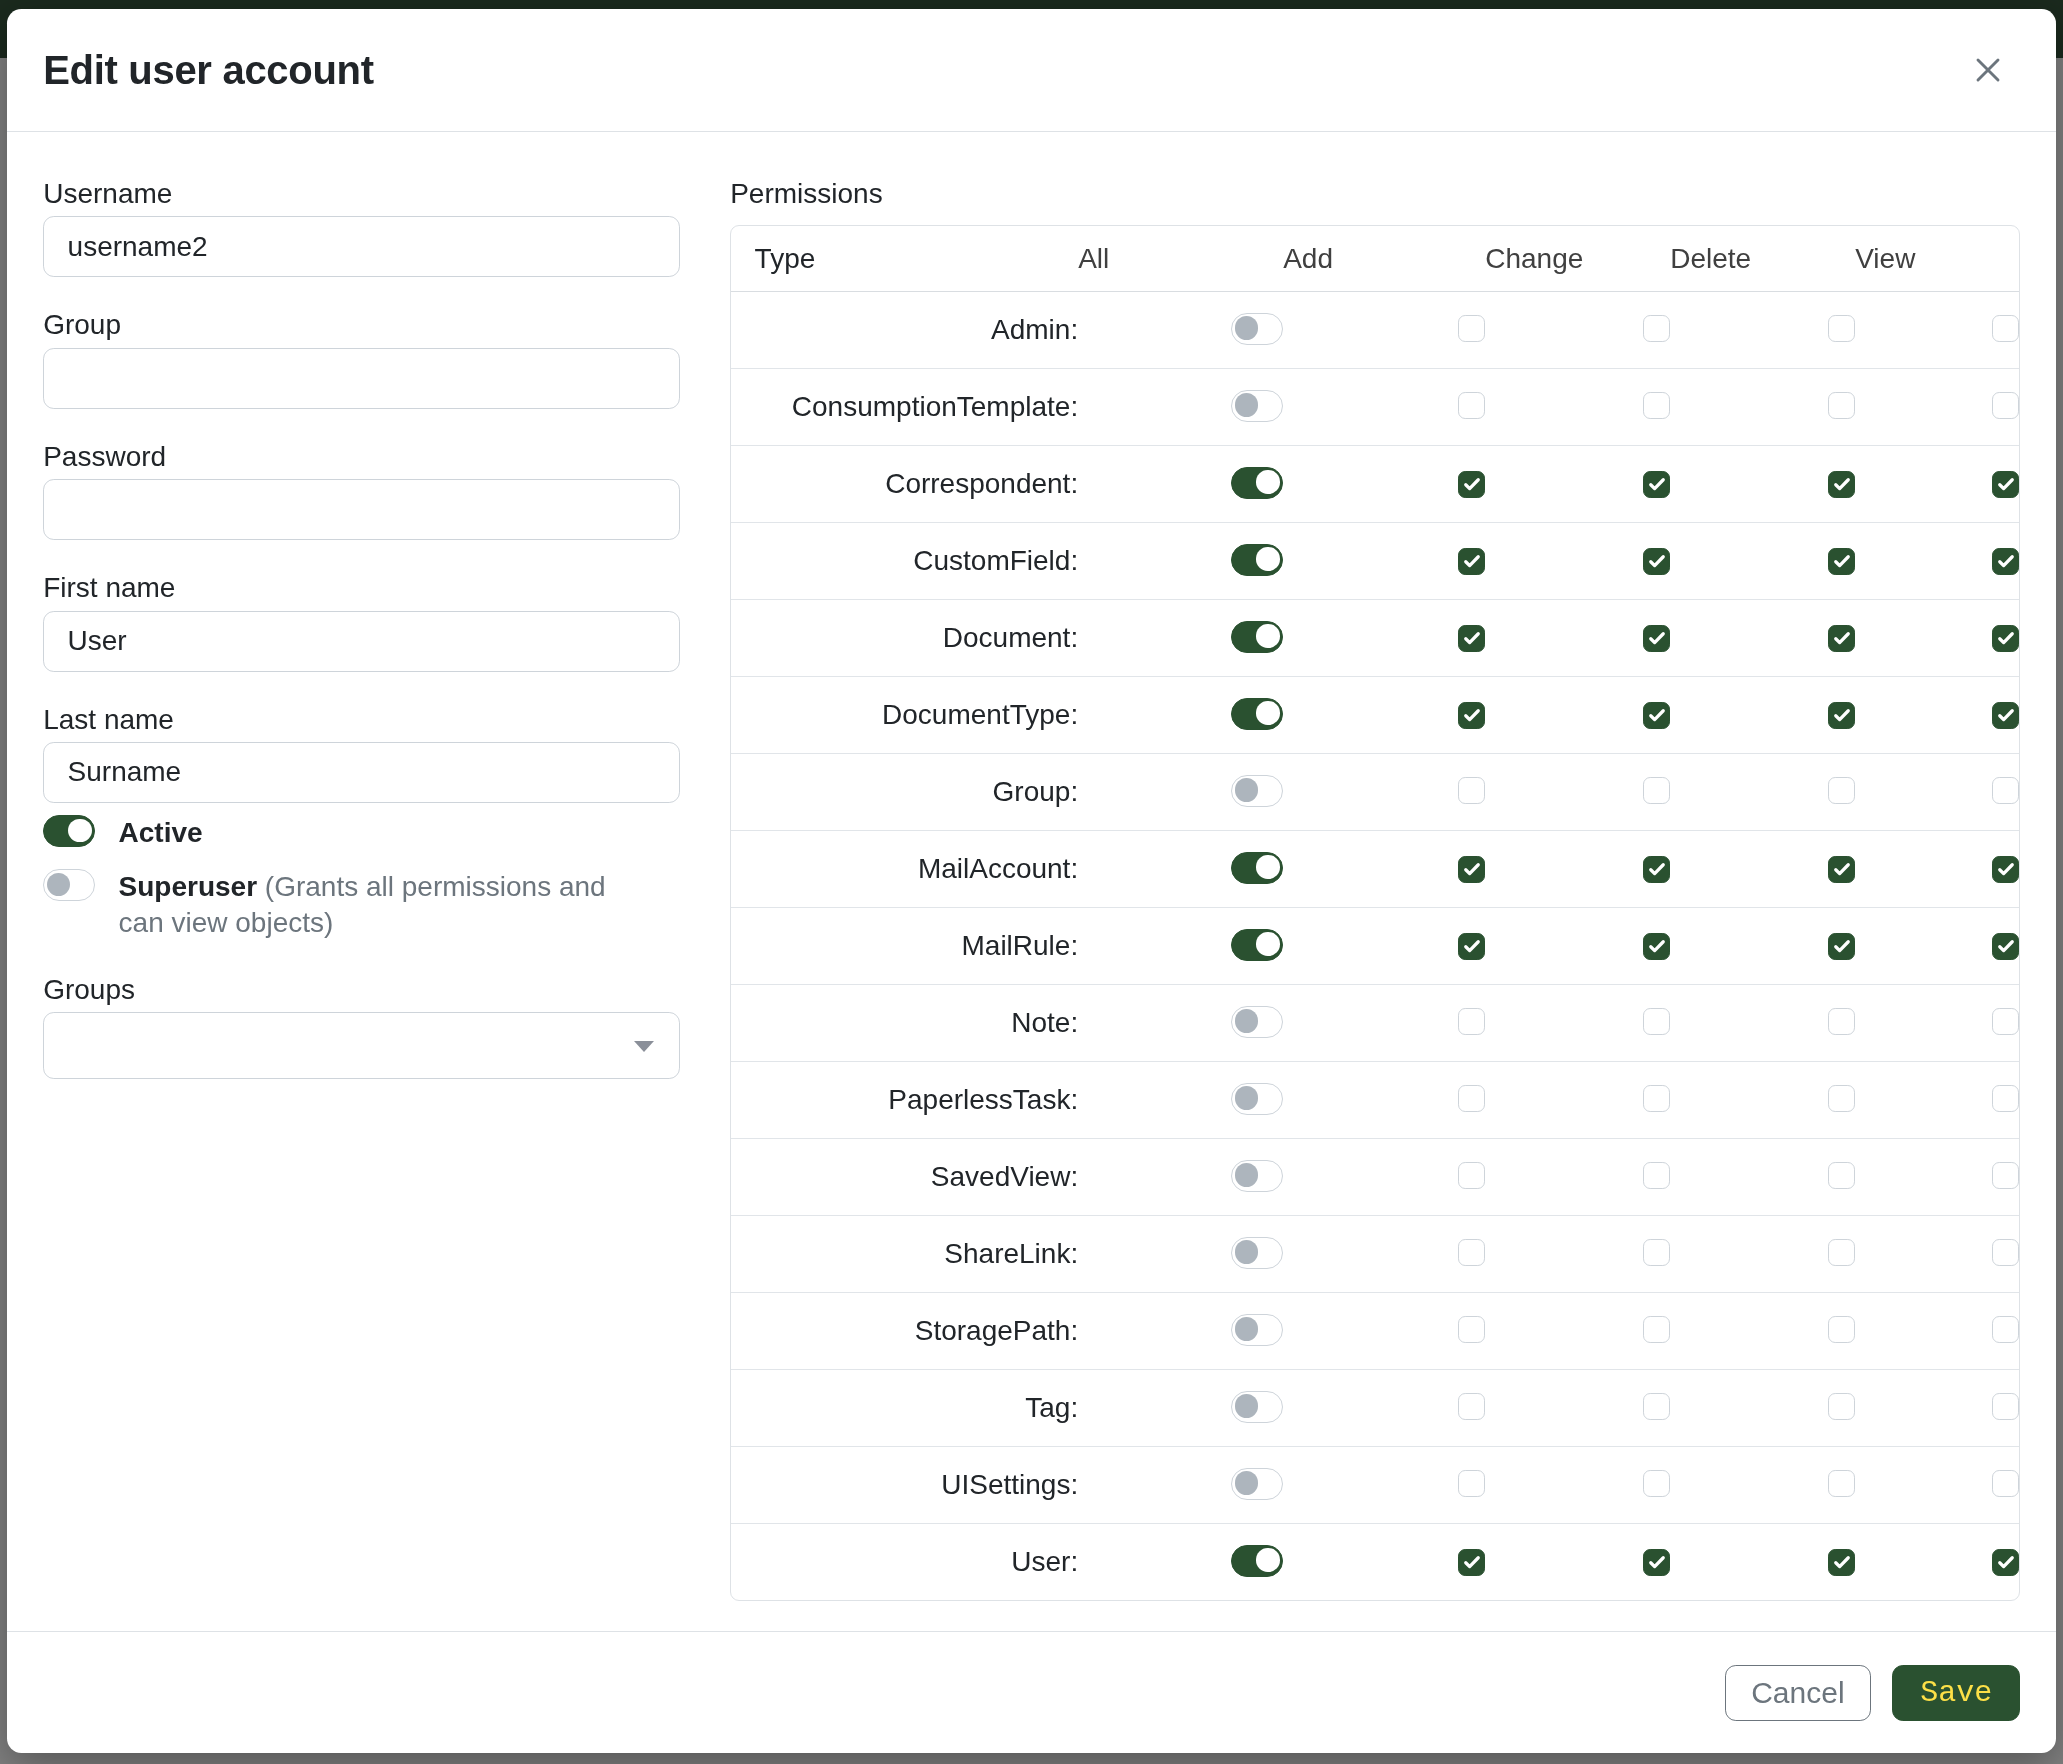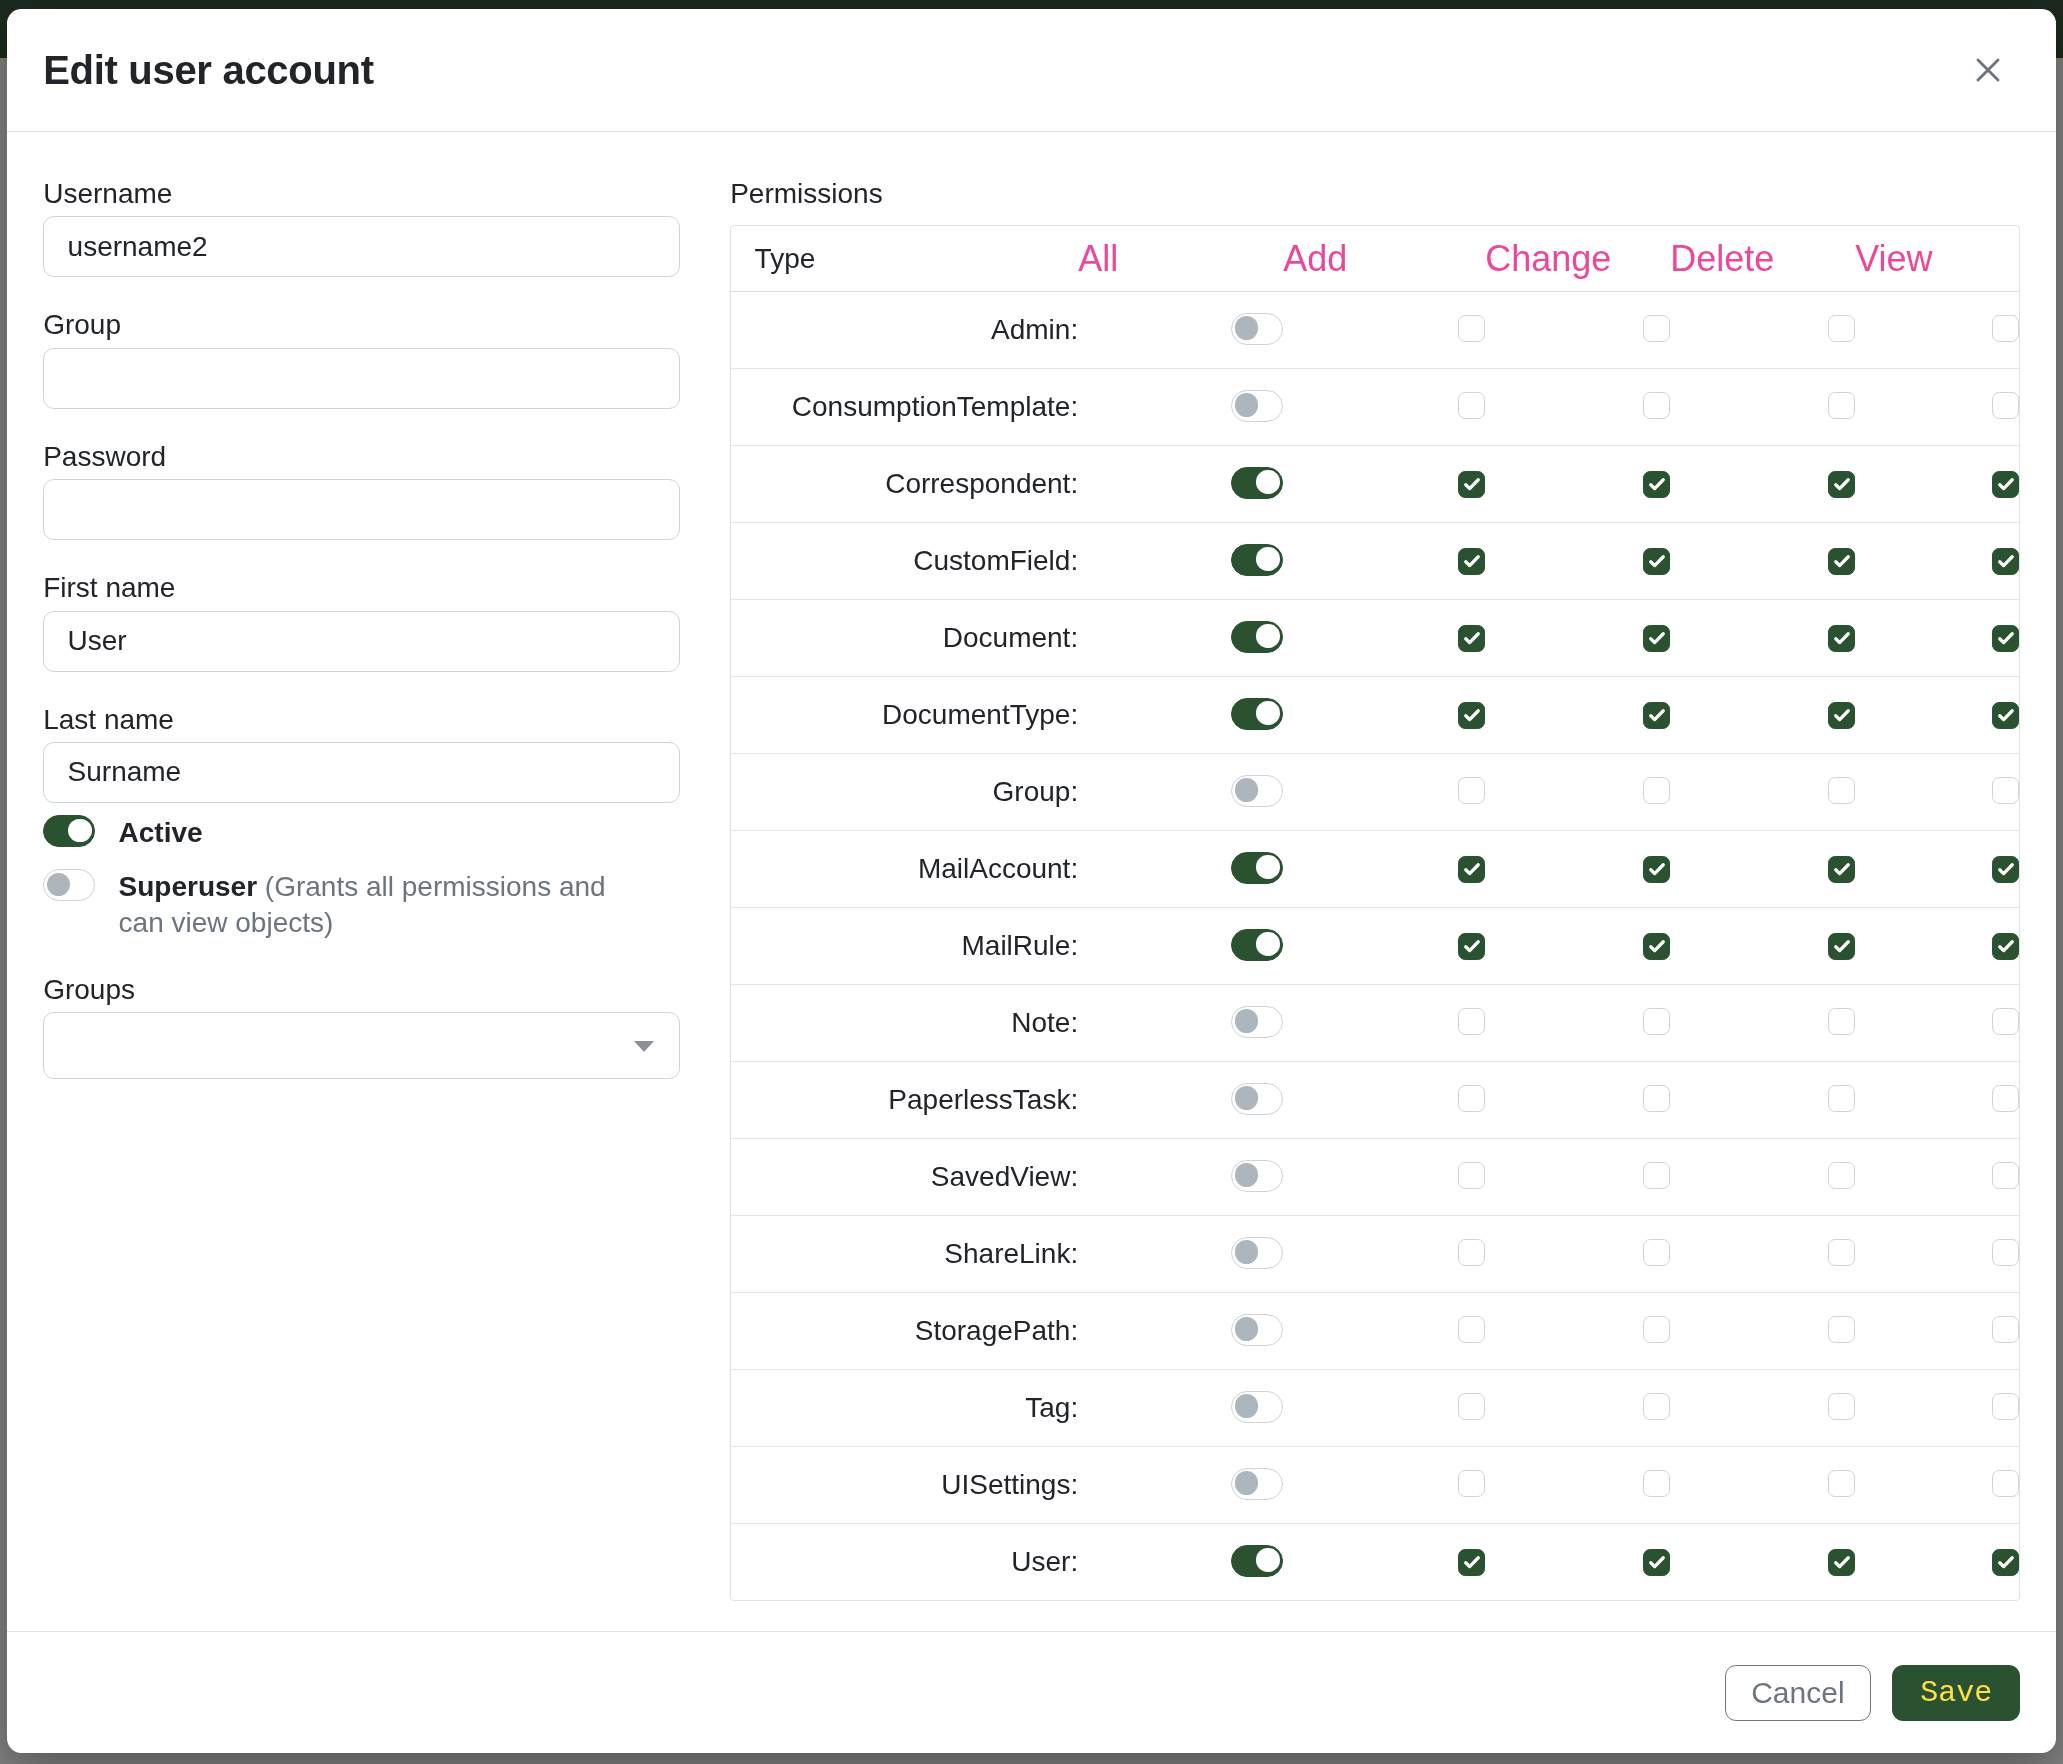--- a/index.html
+++ b/index.html
@@ -150,33 +150,33 @@
   }
   
   .perm-label {
     font-size: 28px;
     line-height: 34px;
     color: #212529;
     margin-bottom: 14px;
   }
   .ptable {
     border: 1.8px solid #dee2e6;
-    border-radius: 4px;
+    border-radius: 9px;
     overflow: hidden;
     background: #fff;
   }
   .phead, .prow {
     display: grid;
     grid-template-columns: 347px 205px 202px 185px 185px 1fr;
     align-items: center;
   }
   .phead { height: 65px; border-bottom: 1.8px solid #d9dde1; }
   .phead .cell {
-    font-size: 36px;
-    color: #ec4899;
+    font-size: 28px;
+    color: #404040;
     font-weight: 400;
   }
   .prow { height: 76px; text-align: right; }
   .prow + .prow { border-top: 1.8px solid #e1e5e9; }
   .cell.tcell {
     padding-left: 23.4px;
     font-size: 28px;
     color: #212529;
     white-space: nowrap;
     overflow: hidden;

